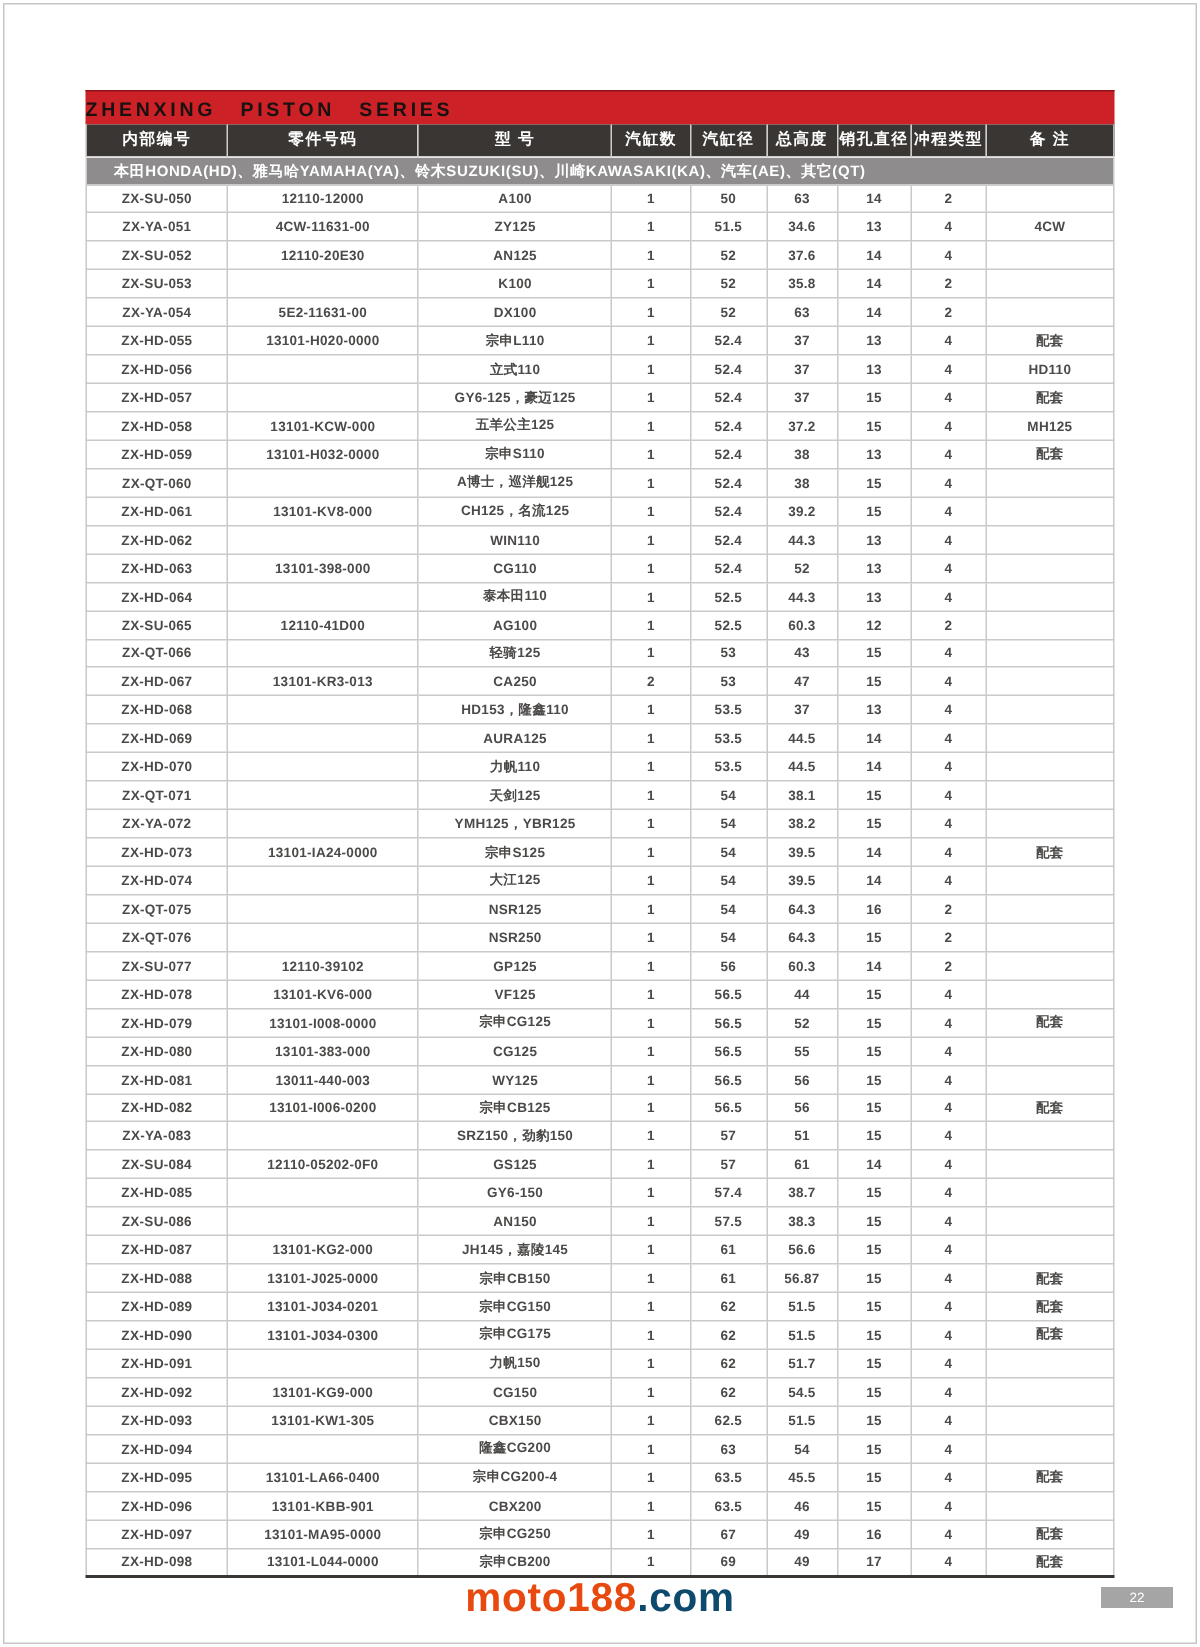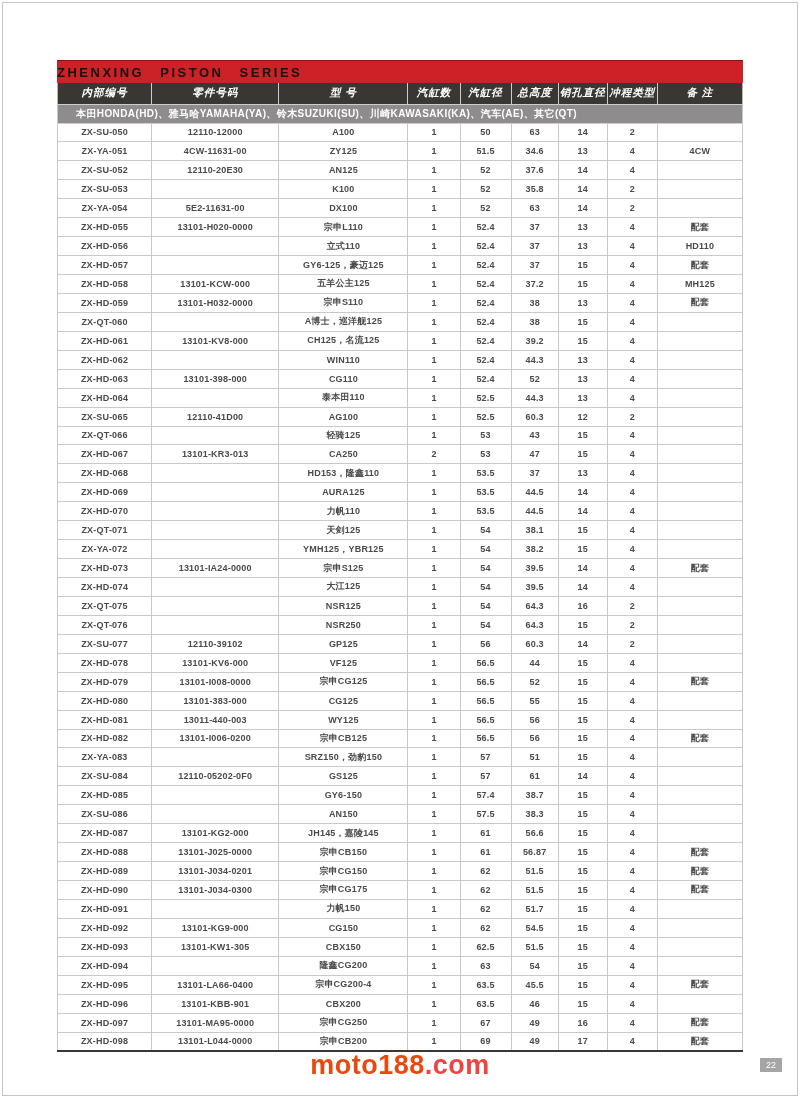--- a/index.html
+++ b/index.html
@@ -20,44 +20,44 @@
     border-top:1px solid #8e1217;
   }
   table.parts { width:100%; border-collapse:collapse; table-layout:fixed; }
   table.parts { border-left:1px solid #b5b5b5; border-right:1px solid #b5b5b5; border-bottom:2px solid #3a3634; }
   col.c0{width:94px} col.c1{width:127px} col.c2{width:129px}
   col.c3{width:52px}  col.c4{width:51px}  col.c5{width:47px}
   col.c6{width:49px}  col.c7{width:50px}  col.c8{width:85px}
   thead th {
     background:#3a3634; color:#ffffff; font-size:10.5px; font-weight:bold;
     height:21px; border-right:1px solid #cfcdcb; border-bottom:1px solid #cfcdcb;
-    text-align:center; vertical-align:middle; letter-spacing:1px;font-style:italic;
+    text-align:center; vertical-align:middle; letter-spacing:1px;
   }
   thead th:last-child { border-right:none; }
   tr.group-row td {
     background:#8e8c8d; color:#ffffff; font-size:10px; font-weight:bold;
     height:19px; text-align:left; padding-left:18px; letter-spacing:0.4px;
     border-bottom:1px solid #cfcdcb;
   }
   tbody td {
     height:18.95px; background:#ffffff; color:#4c4a48;
     font-size:9px; font-weight:bold; text-align:center; vertical-align:middle;
     border:1px solid #c9c9c9; overflow:hidden; white-space:nowrap;
     letter-spacing:0.2px;
   }
   .footer {
     position:absolute; left:0; top:1050px; width:800px; height:40px;
     text-align:center; font-weight:bold; font-size:27px; letter-spacing:0.5px;
   }
   .footer .brand { color:#e8490f; }
-  .footer .suffix { color:#ef4444; }
+  .footer .suffix { color:#0c4a6e; }
   .page-num {
     position:absolute; right:18px; top:1058px;
     background:#a5a5a5; color:#ffffff; font-size:9px; font-weight:normal;
-    padding:2px 6px; line-height:10px;
+    padding:2px 19px; line-height:10px;
   }
 </style>
 </head>
 <body>
 
 <div class="page-frame"></div>
 
 <div class="catalog">
   <div class="title-bar">ZHENXING PISTON SERIES</div>
 

